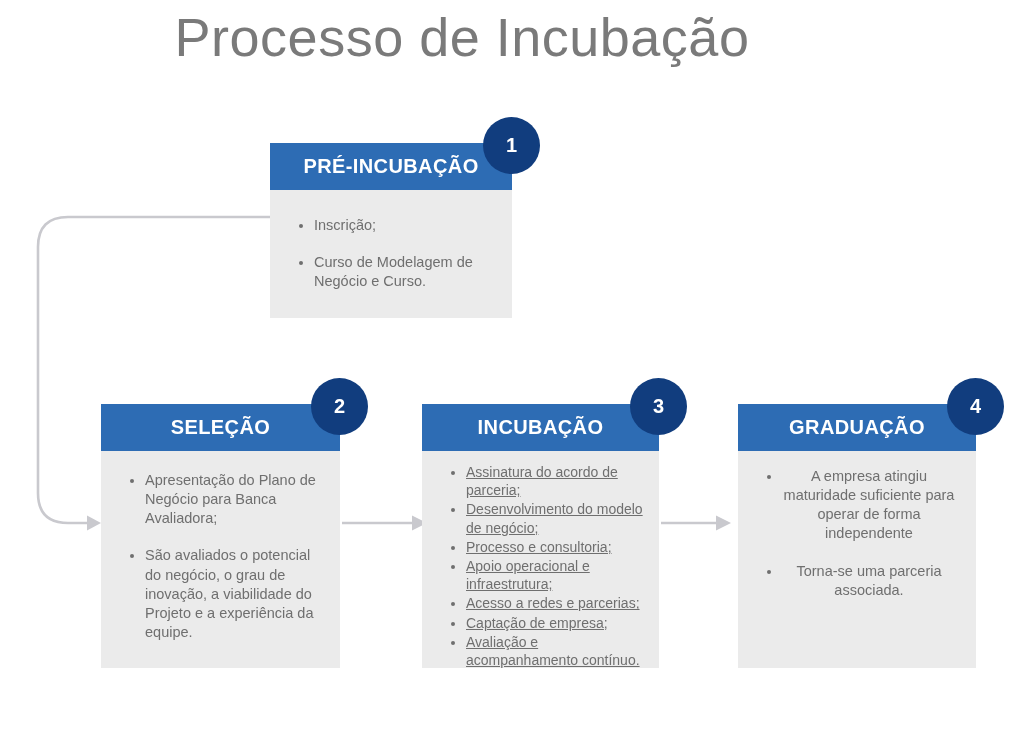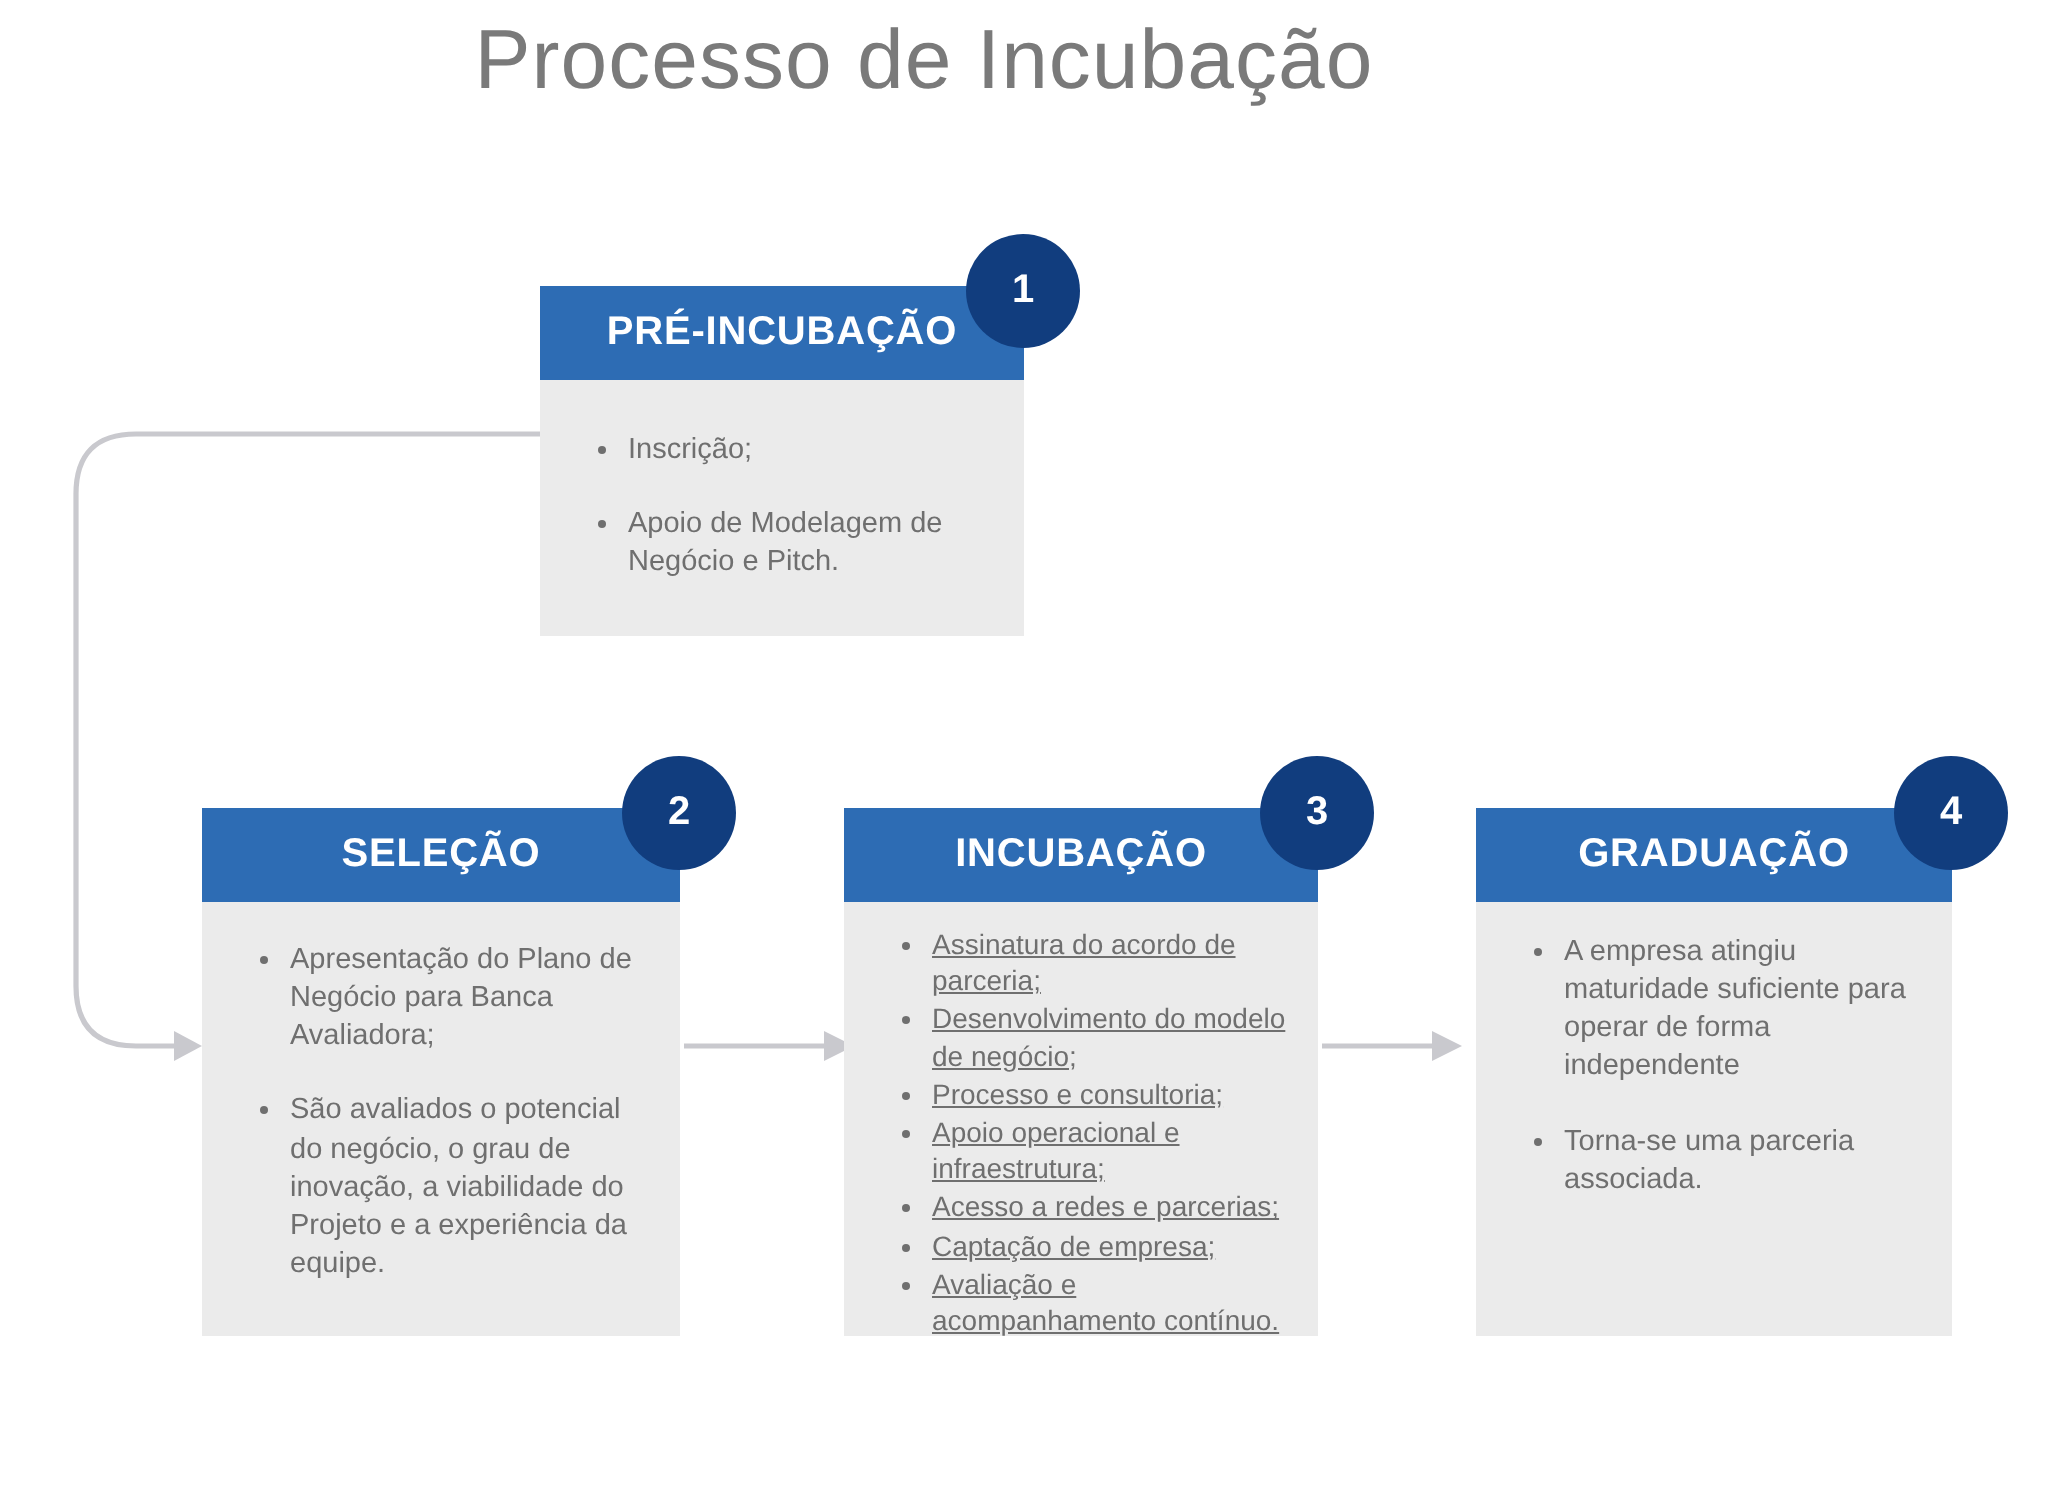--- a/index.html
+++ b/index.html
@@ -15,21 +15,21 @@
   body{
     position:relative;
     background:#ffffff;
     font-family:"Liberation Sans", sans-serif;
     overflow:hidden;
   }
   .page-title{
     position:absolute;
     top:6px; left:0; width:924px;
     text-align:center;
-    font-size:42px;
+    font-size:54px;
     font-weight:400;
     letter-spacing:0.5px;
     color:var(--title-gray);
   }
   .connectors{
     position:absolute; inset:0;
     pointer-events:none;
   }
   .card{
     position:absolute;
@@ -78,21 +78,21 @@
   .list--tight li{ margin-bottom:1px;text-decoration:underline; }
 
   
   #card-1{ left:270px; top:143px; width:242px; height:175px; }
   #card-1 .card-body ul{ padding-top:26px; }
   #card-2{ left:101px; top:404px; width:239px; height:264px; }
   #card-2 .card-body ul{ padding-top:20px; }
   #card-3{ left:422px; top:404px; width:237px; height:264px; }
   #card-3 .card-body ul{ padding-top:12px; }
   #card-4{ left:738px; top:404px; width:238px; height:264px; }
-  #card-4 .card-body ul{ padding-top:16px; }
+  #card-4 .card-body ul{ padding-top:16px;text-align:center; }
 </style>
 </head>
 <body>
 
 <h1 class="page-title">Processo de Incubação</h1>
 
 <svg class="connectors" width="1024" height="747" viewBox="0 0 1024 747">
   <path d="M270,217 H68 Q38,217 38,247 V493 Q38,523 68,523 H87" fill="none" stroke="#c9c9ce" stroke-width="2.6"></path>
   <polygon points="87,515.5 101,523 87,530.5" fill="#c9c9ce"></polygon>
   <path d="M342,523 H412" fill="none" stroke="#c9c9ce" stroke-width="2.6"></path>
@@ -104,21 +104,21 @@
 <div class="card" id="card-1">
   <div class="card-header">
     <span class="card-header-label">PRÉ-INCUBAÇÃO</span>
     <span class="badge">
       <span>1</span>
     </span>
   </div>
   <div class="card-body">
     <ul class="list--spaced">
       <li>Inscrição;</li>
-      <li>Apoio de Modelagem de Negócio e Pitch.</li>
+      <li>Curso de Modelagem de Negócio e Curso.</li>
     </ul>
   </div>
 </div>
 
 <div class="card" id="card-2">
   <div class="card-header">
     <span class="card-header-label">SELEÇÃO</span>
     <span class="badge">
       <span>2</span>
     </span>

